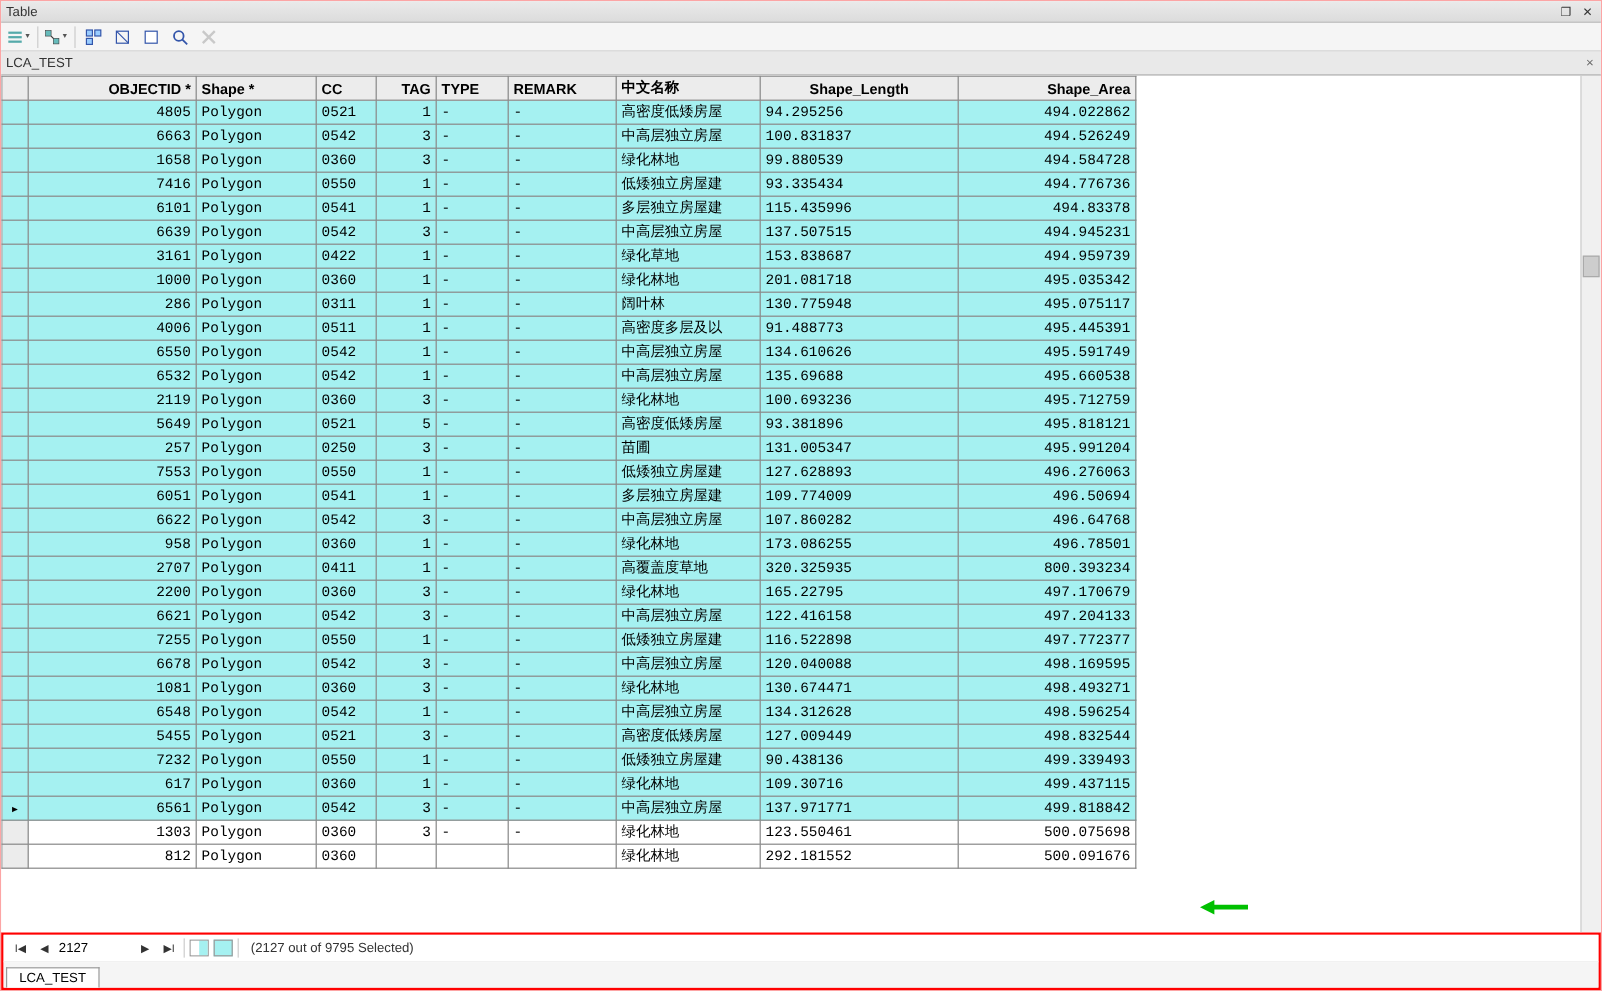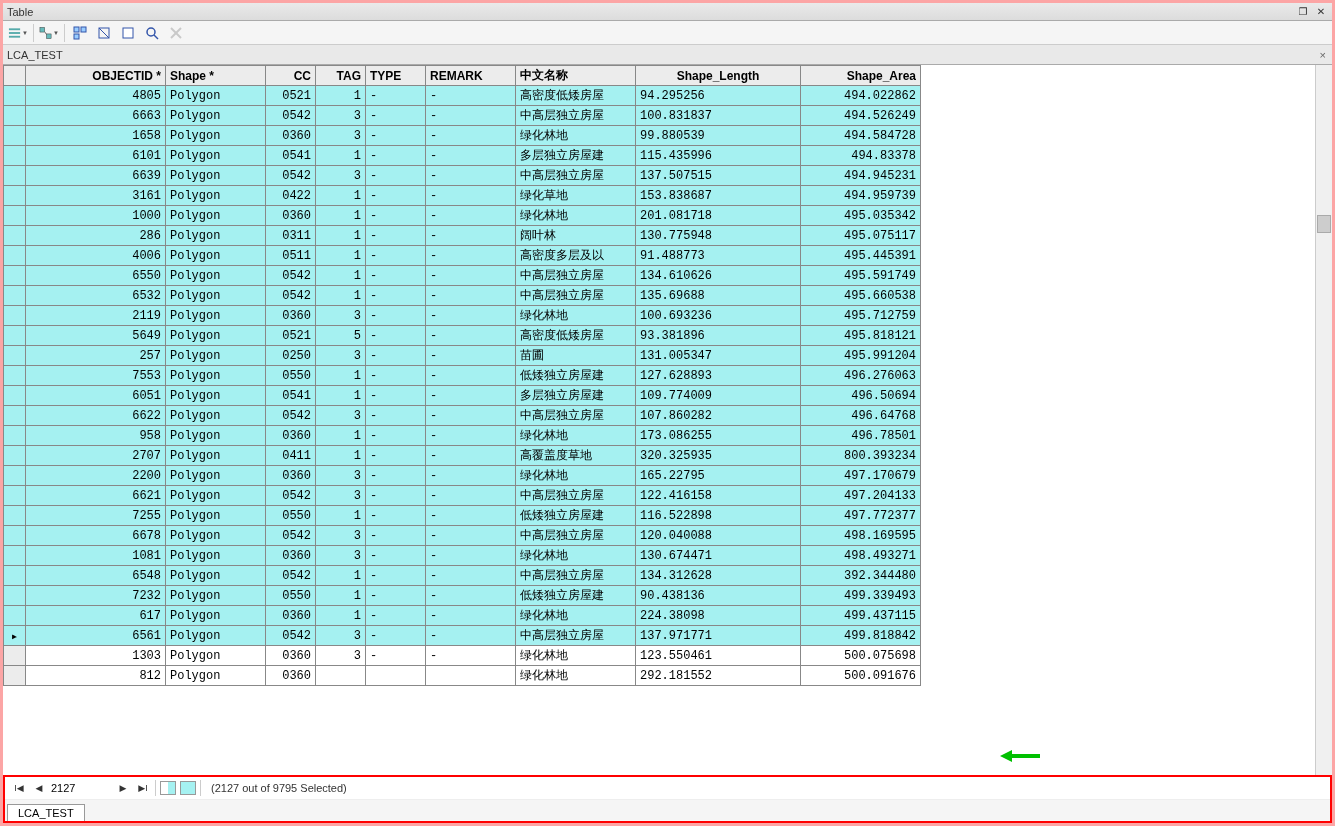--- a/index.html
+++ b/index.html
@@ -1,17 +1,17 @@
 <!DOCTYPE html>
 <html><head>
   <meta charset="utf-8">
   <style>
     * { box-sizing: border-box; margin: 0; padding: 0; }
     body { font-family: "Microsoft YaHei", Tahoma, sans-serif; font-size: 12px; background: #fff; overflow: hidden; height: 826px; width: 1335px; }
-    .window { height: 100%; display: flex; flex-direction: column; border: 3px solid #fca5a5; }
+    .window { height: 100%; display: flex; flex-direction: column; border: 1px solid #fca5a5; }
     .titlebar { background: linear-gradient(#eaeaea, #dcdcdc); border-bottom: 1px solid #aaa; height: 18px; display: flex; align-items: center; padding: 0 4px; }
     .titlebar-text { font-size: 11px; color: #333; flex: 1; }
     .win-controls { display: flex; gap: 4px; }
     .win-btn { width: 14px; height: 12px; display: flex; align-items: center; justify-content: center; cursor: pointer; font-size: 10px; color: #333; }
     .toolbar { height: 24px; background: #f5f5f5; border-bottom: 1px solid #ccc; display: flex; align-items: center; padding: 0 4px; gap: 2px; }
     .tb-btn { width: 22px; height: 20px; display: flex; align-items: center; justify-content: center; cursor: pointer; border: 1px solid transparent; }
     .tb-sep { width: 1px; height: 18px; background: #ccc; margin: 0 2px; }
     .dropdown-arrow { font-size: 6px; color: #555; margin-left: 1px; }
     .sub-tabbar { height: 20px; background: #e9e9e9; border-bottom: 1px solid #aaa; display: flex; align-items: center; padding-left: 4px; position: relative; }
     .sub-tab-text { font-size: 11px; color: #333; }
@@ -22,27 +22,27 @@
     .vscroll-thumb { position: absolute; left: 1px; right: 1px; top: 150px; height: 18px; background: #cdcdcd; border: 1px solid #aaa; }
     table { border-collapse: collapse; font-family: Consolas, "Courier New", monospace; font-size: 12px; border-radius: 29px; }
     th, td { border: 1px solid #888; padding: 1px 4px; height: 18px; white-space: nowrap; }
     th { background: #ececec; font-weight: bold; text-align: center; font-family: Tahoma, sans-serif; }
     .row-handle { width: 22px; background: #ececec; border: 1px solid #888; text-align: center; }
     .row-handle.active::before { content: "▶"; font-size: 8px; color: #000; }
     tr.sel td { background: #a5f1f1; }
     tr td { background: #fff; }
     .col-objectid { width: 140px; text-align: right; }
     .col-shape { width: 100px; text-align: left; }
-    .col-cc { width: 50px; text-align: right; }
+    .col-cc { width: 50px; text-align: left; }
     .col-tag { width: 50px; text-align: right; }
     .col-type { width: 60px; text-align: left; }
     .col-remark { width: 90px; text-align: left; }
     .col-cnname { width: 120px; text-align: left; font-family: "Microsoft YaHei", sans-serif; }
     .col-len { width: 165px; }
-    .col-area { width: 120px; text-align: right; }
+    .col-area { width: 148px; text-align: right; }
     .footer-box { border: 2px solid red; height: 48px; display: flex; flex-direction: column; }
     .nav-bar { height: 24px; display: flex; align-items: center; padding: 0 6px; gap: 4px; background: #fff; border-bottom: 1px solid #eee; }
     .nav-btn { width: 16px; height: 16px; display: flex; align-items: center; justify-content: center; cursor: pointer; font-size: 9px; color: #333; }
     .nav-input { width: 60px; border: none; font-size: 11px; }
     .nav-sep { width: 1px; height: 16px; background: #ccc; }
     .toggle-btn { width: 16px; height: 14px; border: 1px solid #999; background: #fff; cursor: pointer; display: inline-flex; }
     .status-text { font-size: 11px; color: #333; margin-left: 6px; }
     .bottom-tabs { height: 22px; display: flex; align-items: flex-end; padding-left: 2px; background: #f5f5f5; }
     .bottom-tab { border: 1px solid #999; border-bottom: none; background: #fff; padding: 2px 10px; font-size: 11px; cursor: pointer; }
     .arrow-annotation { position: absolute; left: 1000px; top: 748px; pointer-events: none; }
@@ -164,20 +164,32 @@
               <td class="col-cc">0360</td>
               <td class="col-tag">3</td>
               <td class="col-type">-</td>
               <td class="col-remark">-</td>
               <td class="col-cnname">绿化林地</td>
               <td class="col-len">99.880539</td>
               <td class="col-area">494.584728</td>
             </tr>
             <tr class="sel">
               <td class="row-handle"></td>
+              <td class="col-objectid">7416</td>
+              <td class="col-shape">Polygon</td>
+              <td class="col-cc">0550</td>
+              <td class="col-tag">1</td>
+              <td class="col-type">-</td>
+              <td class="col-remark">-</td>
+              <td class="col-cnname">低矮独立房屋建</td>
+              <td class="col-len">93.335434</td>
+              <td class="col-area">494.776736</td>
+            </tr>
+            <tr class="sel">
+              <td class="row-handle"></td>
               <td class="col-objectid">6101</td>
               <td class="col-shape">Polygon</td>
               <td class="col-cc">0541</td>
               <td class="col-tag">1</td>
               <td class="col-type">-</td>
               <td class="col-remark">-</td>
               <td class="col-cnname">多层独立房屋建</td>
               <td class="col-len">115.435996</td>
               <td class="col-area">494.83378</td>
             </tr>
@@ -424,21 +436,33 @@
             <tr class="sel">
               <td class="row-handle"></td>
               <td class="col-objectid">6548</td>
               <td class="col-shape">Polygon</td>
               <td class="col-cc">0542</td>
               <td class="col-tag">1</td>
               <td class="col-type">-</td>
               <td class="col-remark">-</td>
               <td class="col-cnname">中高层独立房屋</td>
               <td class="col-len">134.312628</td>
-              <td class="col-area">392.344480</td>
+              <td class="col-area">498.596254</td>
+            </tr>
+            <tr class="sel">
+              <td class="row-handle"></td>
+              <td class="col-objectid">5455</td>
+              <td class="col-shape">Polygon</td>
+              <td class="col-cc">0521</td>
+              <td class="col-tag">3</td>
+              <td class="col-type">-</td>
+              <td class="col-remark">-</td>
+              <td class="col-cnname">高密度低矮房屋</td>
+              <td class="col-len">127.009449</td>
+              <td class="col-area">498.832544</td>
             </tr>
             <tr class="sel">
               <td class="row-handle"></td>
               <td class="col-objectid">7232</td>
               <td class="col-shape">Polygon</td>
               <td class="col-cc">0550</td>
               <td class="col-tag">1</td>
               <td class="col-type">-</td>
               <td class="col-remark">-</td>
               <td class="col-cnname">低矮独立房屋建</td>
@@ -447,21 +471,21 @@
             </tr>
             <tr class="sel">
               <td class="row-handle"></td>
               <td class="col-objectid">617</td>
               <td class="col-shape">Polygon</td>
               <td class="col-cc">0360</td>
               <td class="col-tag">1</td>
               <td class="col-type">-</td>
               <td class="col-remark">-</td>
               <td class="col-cnname">绿化林地</td>
-              <td class="col-len">224.38098</td>
+              <td class="col-len">109.30716</td>
               <td class="col-area">499.437115</td>
             </tr>
             <tr class="sel">
               <td class="row-handle active"></td>
               <td class="col-objectid">6561</td>
               <td class="col-shape">Polygon</td>
               <td class="col-cc">0542</td>
               <td class="col-tag">3</td>
               <td class="col-type">-</td>
               <td class="col-remark">-</td>

